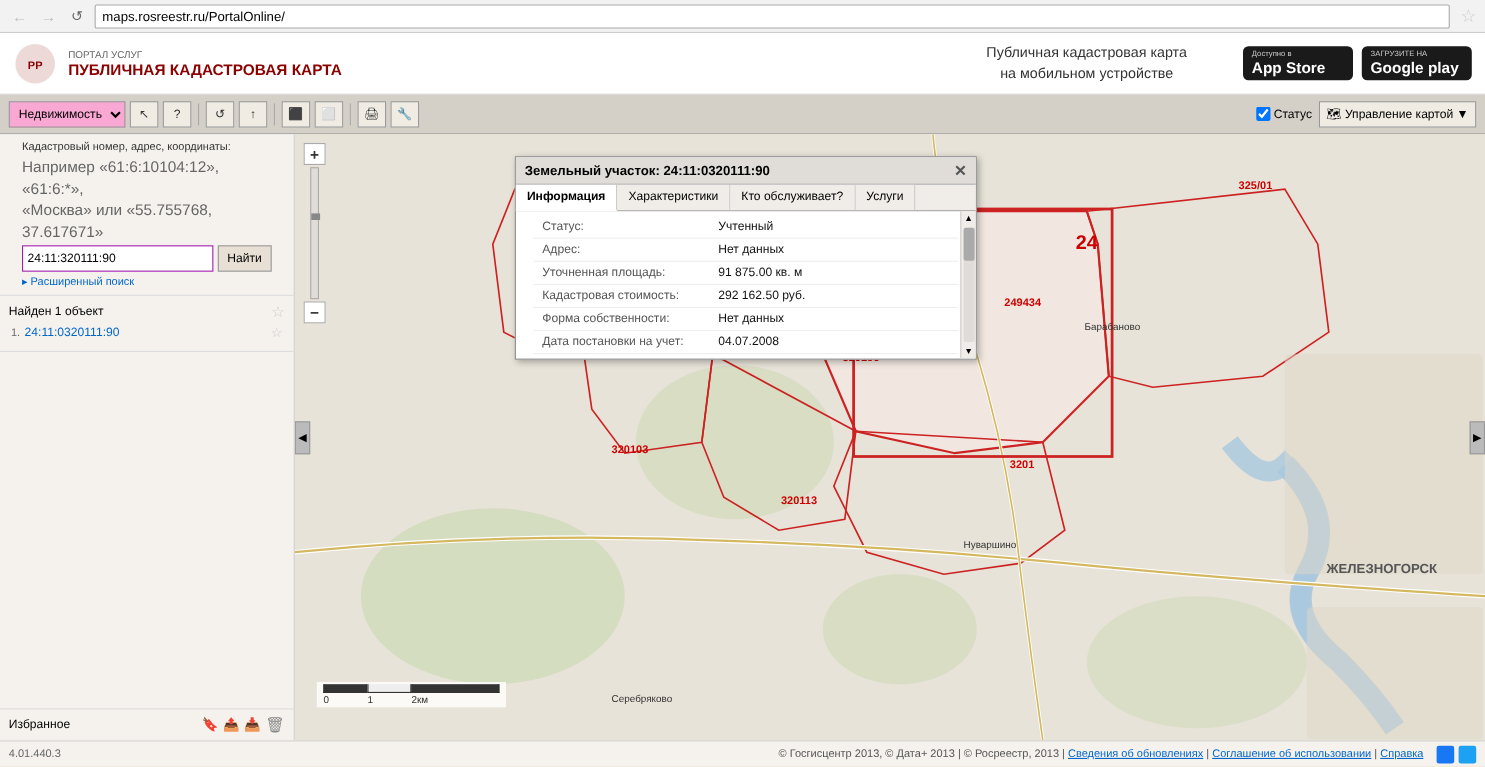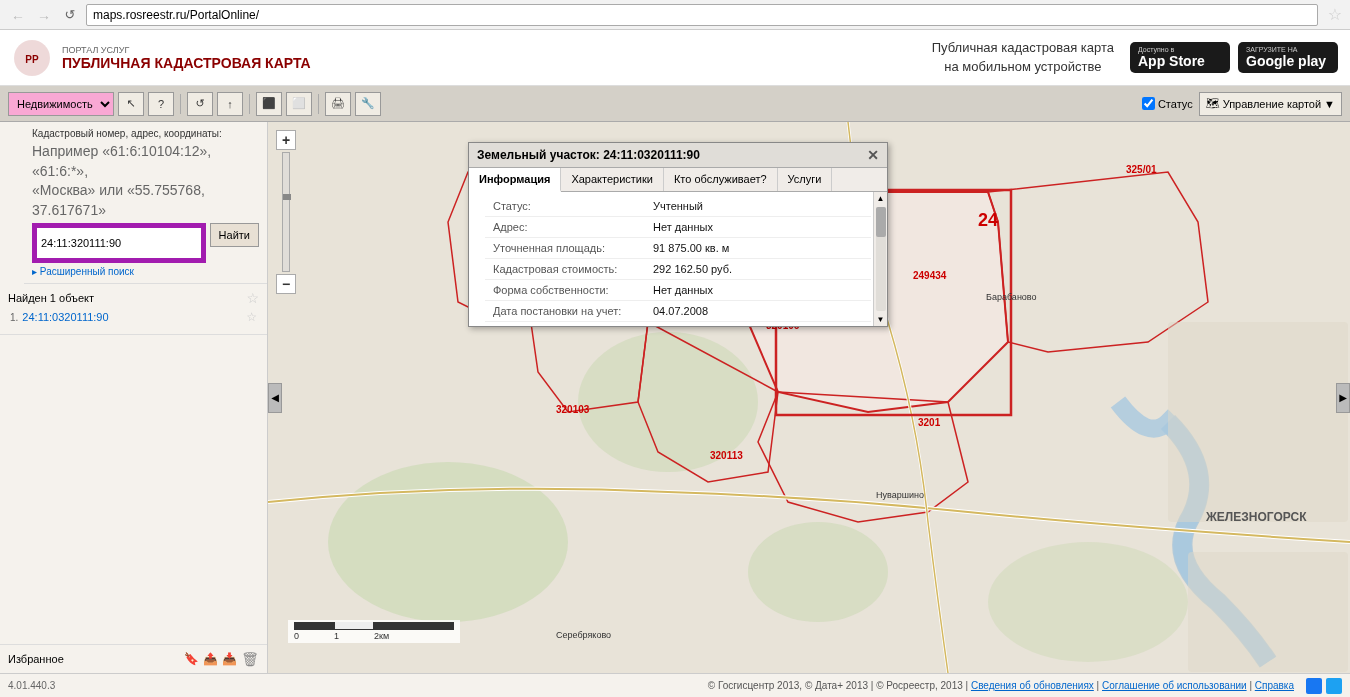--- a/index.html
+++ b/index.html
@@ -115,30 +115,29 @@
     
     .sidebar {
       width: 268px;
       background: #f5f2ed;
       border-right: 1px solid #ccc;
       display: flex;
       flex-direction: column;
       overflow: hidden;
     }
     .search-section {
-      padding: 6px 8px;
+      padding: 6px 20px;
       border-bottom: 1px solid #ddd;
-      margin-left: 24px;
     }
     .search-label { font-size: 10px; color: #333; margin-bottom: 3px; }
     .search-hint { font-size: 14px; color: #666; margin-bottom: 3px; line-height: 1.4; }
     .search-row { display: flex; gap: 4px; }
     .search-input {
-      flex: 1; height: 40px;
-      border: 5px solid #a21caf;
+      flex: 1; height: 24px;
+      border: 1px solid #a21caf;
       padding: 0 4px;
       font-size: 11px;
       background: white;
     }
     .search-btn {
       height: 24px; padding: 0 8px;
       background: #e8e0d4;
       border: 1px solid #999;
       cursor: pointer;
       font-size: 11px;
@@ -394,21 +393,21 @@
     <div class="header-title-block">
       <span class="header-subtitle">ПОРТАЛ УСЛУГ</span>
       <span class="header-title">ПУБЛИЧНАЯ КАДАСТРОВАЯ КАРТА</span>
     </div>
   </div>
   <div class="header-right">
     <div class="header-map-text">
       Публичная кадастровая карта<br>на мобильном устройстве
     </div>
     <div class="app-badges">
-      <div class="app-badge" style="background:#1a1a1a; min-width:100px;">
+      <div class="app-badge" style="background:#1a1a1a; min-width:100px;margin-left:35px;">
         <span class="small">Доступно в</span>
         <span class="big">App Store</span>
       </div>
       <div class="app-badge" style="background:#1a1a1a; min-width:100px;">
         <span class="small">ЗАГРУЗИТЕ НА</span>
         <span class="big">Google play</span>
       </div>
     </div>
   </div>
 </div>

